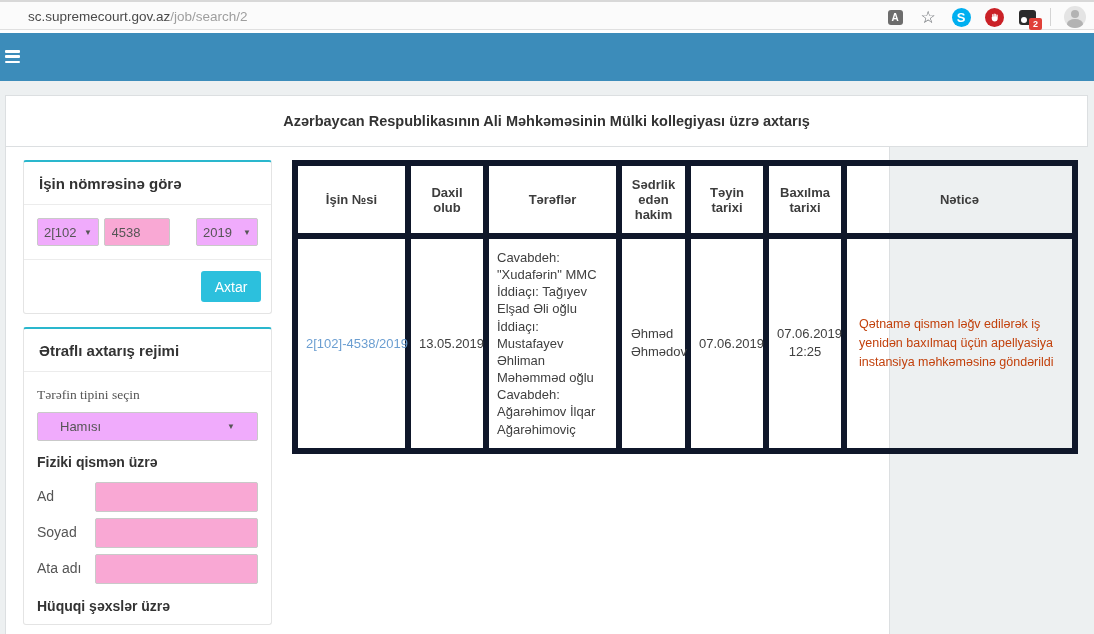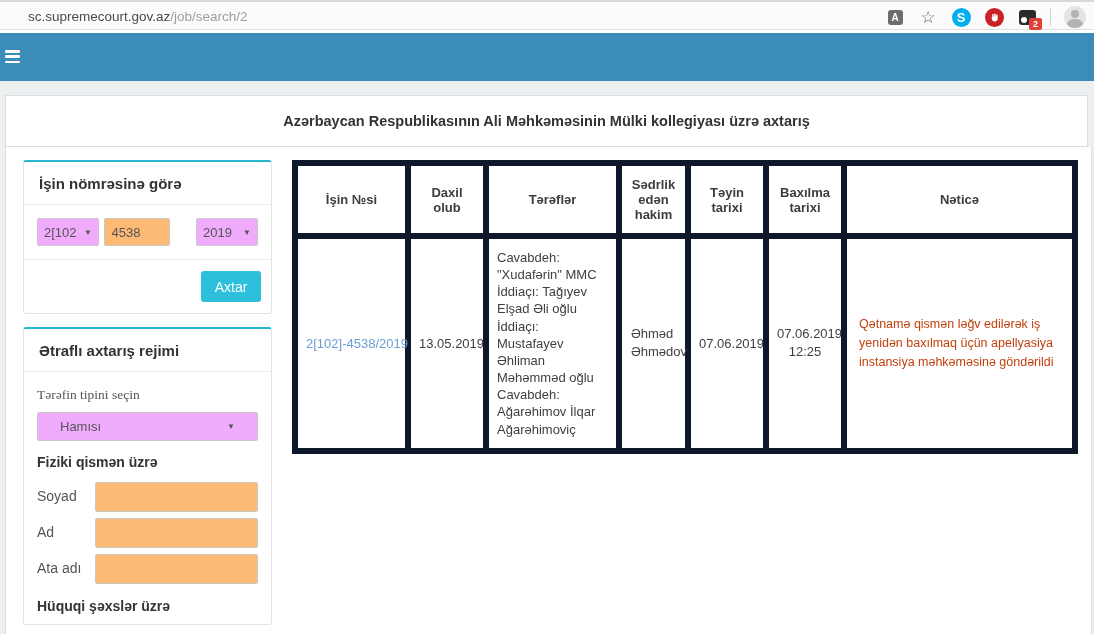--- a/index.html
+++ b/index.html
@@ -35,39 +35,39 @@
   
   .app-header { position:absolute; top:33px; left:0; right:0; height:48px; background:#3c8cba; }
   .burger { position:absolute; left:5px; top:17px; width:15px; height:13px; cursor:pointer;
     display:flex; flex-direction:column; justify-content:space-between; }
   .burger i { display:block; height:2.5px; background:#fff; border-radius:1px; }
 
   
   .title-band { position:absolute; top:95px; left:5px; width:1083px; height:52px; background:#fff;
     border:1px solid #dcdfe1; display:flex; align-items:center; justify-content:center; }
   .page-title { font-size:14.5px; font-weight:bold; color:#333; }
-  .main-panel { position:absolute; top:147px; left:5px; width:1087px; bottom:0; background:#fff;
+  .main-panel { position:absolute; top:147px; left:5px; width:885px; bottom:0; background:#fff;
     border-left:1px solid #dcdfe1; border-right:1px solid #dcdfe1; }
 
   
   .sidebar { position:absolute; left:17px; top:13px; width:249px; }
   .sbox { background:#fff; border:1px solid #e4e4e4; border-top:2px solid #2ab7cd;
     border-radius:3px; margin-bottom:13px; }
   .sbox-h { padding:13px 15px 12px; font-size:15px; font-weight:bold; color:#333;
     border-bottom:1px solid #ececec; }
   .num-row { display:flex; justify-content:space-between; align-items:center;
     padding:13px 13px; border-bottom:1px solid #ececec; }
   .sel { border:1px solid #c9c9c9; border-radius:2px; height:28px; background:#f0abfc; color:#555;
     font-size:13px; display:flex; align-items:center; justify-content:space-between;
     padding:0 6px; cursor:pointer; overflow:hidden; white-space:nowrap; }
   .sel .arr { font-size:8px; color:#555; margin-left:4px; }
   .sel-court { width:62px; }
   .sel-year { width:62px;margin-left:22px; }
   .inp { border:1px solid #c9c9c9; border-radius:2px; height:28px; font-size:13px; color:#555;
-    padding:0 7px; font-family:inherit; outline:none; background:#fdba74; width:100%; }
+    padding:0 7px; font-family:inherit; outline:none; background:#f9a8d4; width:100%; }
   .inp-num { width:66px; }
   .btn-row { padding:11px 10px; text-align:right; }
   .btn-axtar { background:#2cc0dd; color:#fff; border:none; border-radius:3px; width:60px; height:31px;
     font-size:14px; font-family:inherit; cursor:pointer; }
   .sbox2-body { padding:15px 13px 10px; }
   .lbl { font-size:13.5px; color:#555; margin-bottom:9px;font-family:Liberation Serif, serif; }
   .sel-full { width:100%; height:29px; margin-bottom:13px; padding:0 22px; }
   .sub-bold { font-size:14px; font-weight:bold; color:#333; margin-bottom:12px; }
   .frow { display:flex; margin-bottom:6px; }
   .frow .flbl { width:58px; font-size:14px; color:#555; padding-top:6px; }
@@ -164,25 +164,25 @@
       <div class="sbox">
         <div class="sbox-h">Ətraflı axtarış rejimi</div>
         <div class="sbox2-body">
           <div class="lbl">Tərəfin tipini seçin</div>
           <div class="sel sel-full">
             <span>Hamısı</span>
             <span class="arr">▼</span>
           </div>
           <div class="sub-bold">Fiziki qismən üzrə</div>
           <div class="frow">
+            <div class="flbl">Ad</div>
+            <input class="inp finp" value="" style="">
+          </div>
+          <div class="frow">
             <div class="flbl">Soyad</div>
-            <input class="inp finp" value="" style="">
-          </div>
-          <div class="frow">
-            <div class="flbl">Ad</div>
             <input class="inp finp" value="" style="">
           </div>
           <div class="frow">
             <div class="flbl">Ata adı</div>
             <input class="inp finp" value="" style="">
           </div>
           <div class="sub-bold legal-title">Hüquqi şəxslər üzrə</div>
         </div>
       </div>
     </div>

